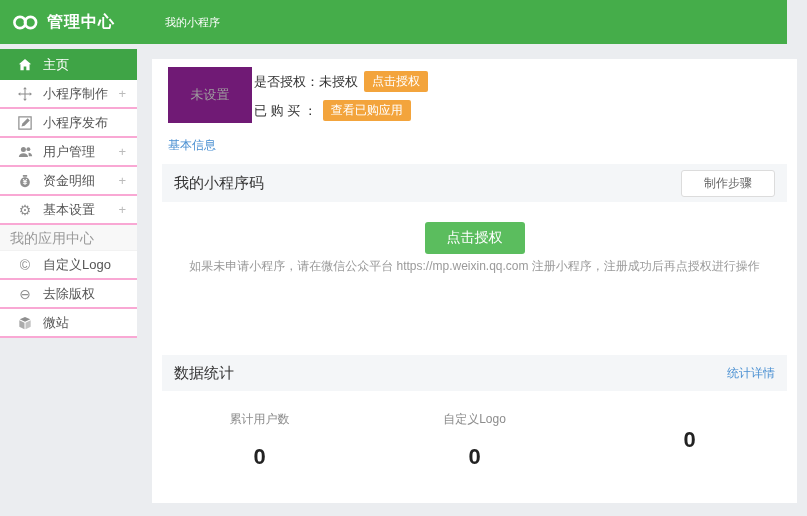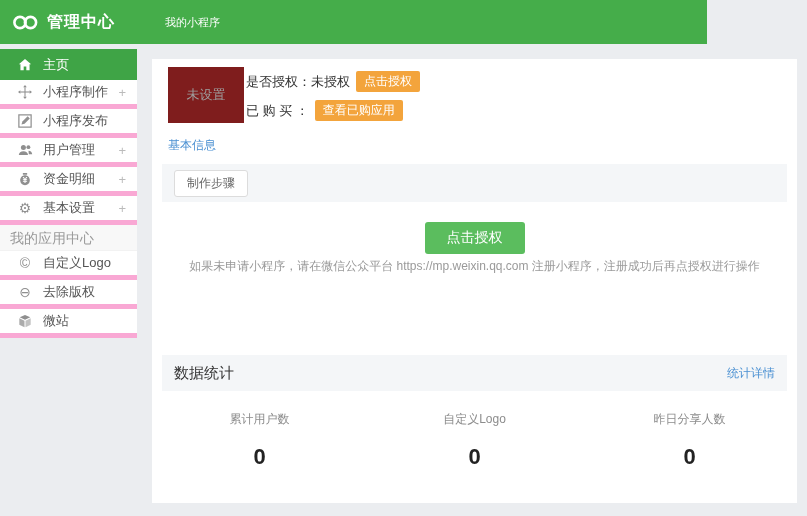--- a/index.html
+++ b/index.html
@@ -1,59 +1,59 @@
 <!DOCTYPE html>
 <html><head>
 <meta charset="utf-8">
 <style>
   * { margin:0; padding:0; box-sizing:border-box; }
   html,body { width:807px; height:516px; overflow:hidden;
     font-family:"Liberation Sans","DejaVu Sans",sans-serif; background:#ebedf0; }
 
   
-  .topbar { position:absolute; left:0; top:0; width:707px; height:44px;
+  .topbar { position:absolute; left:0; top:0; width:787px; height:44px;
     background:#45ad4a; display:flex; align-items:center; }
   .brand { width:137px; display:flex; align-items:center; padding-left:12px; }
   .brand .logo { margin-right:8px; display:inline-flex; }
   .brand .name { color:#fff; font-size:16px; font-weight:bold; letter-spacing:1px; }
   .topnav-item { color:#fff; font-size:11px; margin-left:18px; padding:0 10px; cursor:pointer; }
 
   
   .sidebar { position:absolute; left:0; top:49px; width:137px; background:#fff; }
   .side-item { position:relative; height:29px; display:flex; align-items:center;
-    padding-left:17px; border-bottom:5px solid #f9a8d4; cursor:pointer; }
+    padding-left:17px; border-bottom:2px solid #f9a8d4; cursor:pointer; }
   .side-item .ico { width:16px; height:16px; display:inline-flex; align-items:center;
     justify-content:center; margin-right:10px; color:#8f8f8f; font-size:14px; line-height:16px; }
   .side-item .lbl { font-size:13px; color:#555; }
   .side-item .plus { position:absolute; right:11px; color:#bbb; font-size:13px; }
   .side-item.active { height:31px; background:#3fa446; border-bottom:none; }
   .side-item.active .lbl { color:#fff; }
   .side-item.active .ico { color:#fff; }
   .side-section { height:26px; line-height:26px; background:#f8f8f8; color:#999;
     font-size:14px; padding-left:10px; border-bottom:1px solid #f2f2f2; }
 
   
   .content { position:absolute; left:152px; top:59px; width:645px; height:444px;
     background:#fff; overflow:hidden; }
 
   .info-row { display:flex; margin:8px 16px 0 16px; }
-  .thumb { width:76px; height:56px; background:#7f1d1d; color:#9e9e9e; font-size:13px;
+  .thumb { width:84px; height:56px; background:#701a75; color:#9e9e9e; font-size:13px;
     display:flex; align-items:center; justify-content:center;text-align:right; }
   .info-lines { margin-left:2px; padding-top:4px; }
   .info-line { font-size:13px; color:#333; margin-bottom:8px; display:flex; align-items:center; }
   .badge { display:inline-block; background:#f3a43c; color:#fff; font-size:12px;
     padding:2px 8px; border-radius:2px; margin-left:6px; cursor:pointer; white-space:nowrap; }
   .basic-link { display:inline-block; margin:8px 15px 0 16px; font-size:12px; color:#4a90d2;
     text-decoration:none; cursor:pointer; }
 
   .strip { margin:10px 10px 0 10px; height:38px; background:#f4f6f8; display:flex;
     align-items:center; padding:0 12px; }
   .strip .title { font-size:15px; color:#333; flex:1; }
   .ghost-btn { background:#fff; border:1px solid #dcdcdc; border-radius:3px;
-    font-size:12px; color:#666; padding:4px 12px; cursor:pointer;
+    font-size:12px; color:#666; padding:4px 22px; cursor:pointer;
     font-family:"Liberation Sans","DejaVu Sans",sans-serif; }
   .strip .link { font-size:12px; color:#4a90d2; text-decoration:none; cursor:pointer; }
 
   .auth-btn { display:block; margin:20px auto 0 auto; width:100px; height:32px;
     background:#5bbd5e; color:#fff; border:none; border-radius:3px; font-size:14px;
     cursor:pointer; font-family:"Liberation Sans","DejaVu Sans",sans-serif; }
   .tip { text-align:center; font-size:12px; color:#9a9a9a; margin-top:4px; }
 
   .strip.stats-head { margin-top:80px; height:36px; }
 
@@ -178,20 +178,21 @@
       </div>
       <div class="info-line">
         <span>已 购 买 ：</span>
         <span class="badge">查看已购应用</span>
       </div>
     </div>
   </div>
   <a class="basic-link">基本信息</a>
 
   <div class="strip">
+    <span class="title">我的小程序码</span>
     <button class="ghost-btn">制作步骤</button>
   </div>
 
   <button class="auth-btn">点击授权</button>
   <div class="tip">如果未申请小程序，请在微信公众平台 https://mp.weixin.qq.com 注册小程序，注册成功后再点授权进行操作</div>
 
   <div class="strip stats-head">
     <span class="title">数据统计</span>
     <a class="link">统计详情</a>
   </div>
@@ -199,17 +200,16 @@
   <div class="stats-row">
     <div class="stat-col">
       <div class="stat-label">累计用户数</div>
       <div class="stat-value">0</div>
     </div>
     <div class="stat-col">
       <div class="stat-label">自定义Logo</div>
       <div class="stat-value">0</div>
     </div>
     <div class="stat-col">
-      <div class="stat-label">昨日分享人数</div>
       <div class="stat-value">0</div>
     </div>
   </div>
 </div>
 
 </body></html>

